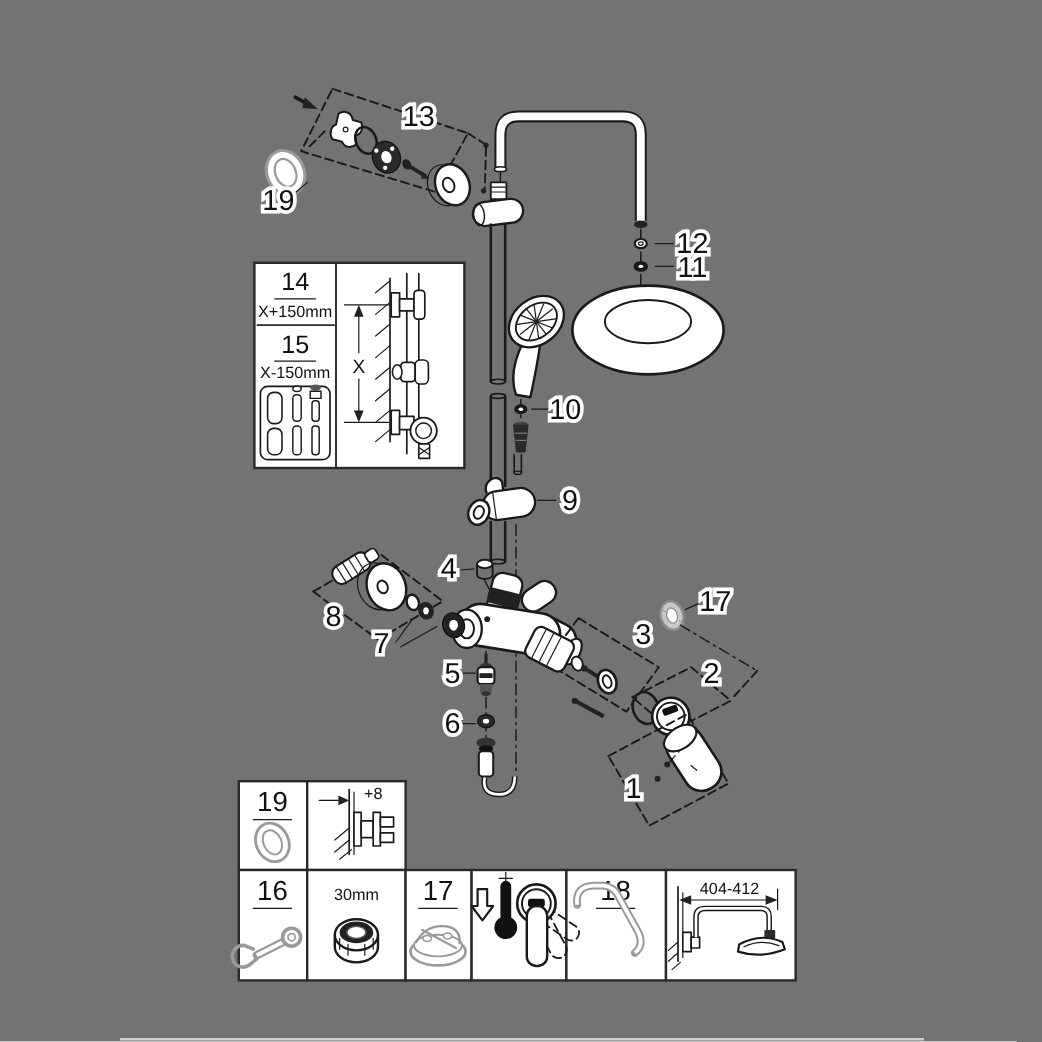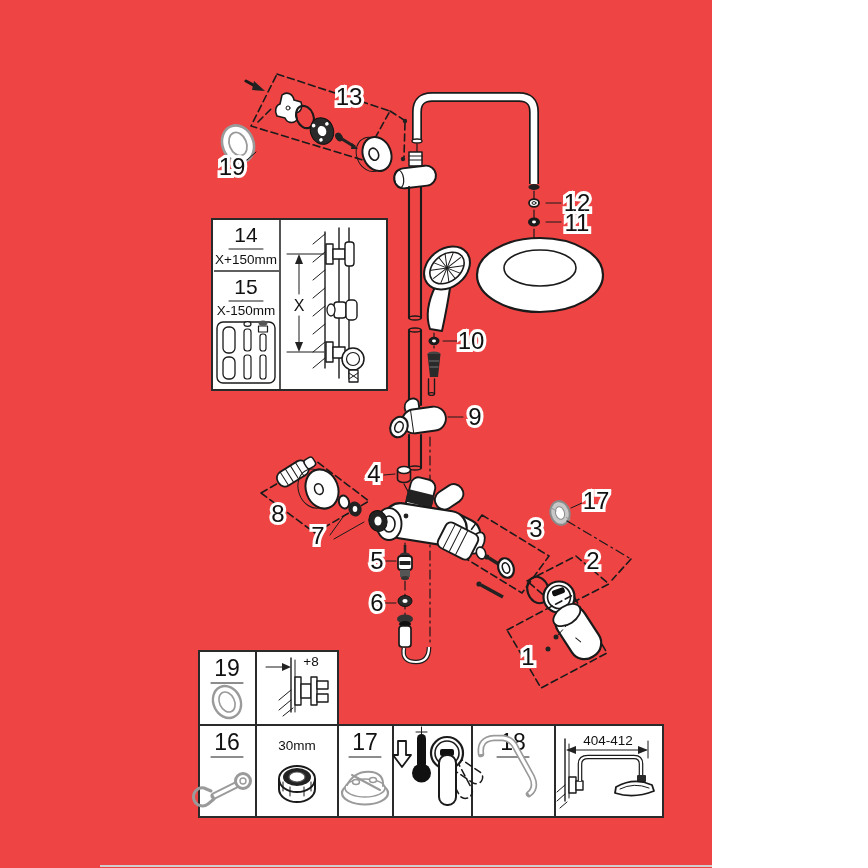--- a/index.html
+++ b/index.html
@@ -1,16 +1,16 @@
 <!DOCTYPE html>
 <html><head>
 <meta charset="utf-8">
 <style>
   html,body{margin:0;padding:0;background:#fff;}
-  .page{position:relative;width:712px;height:868px;background:#ef4444;overflow:hidden;
+  .page{position:relative;width:868px;height:868px;background:#737373;overflow:hidden;
         font-family:"Liberation Sans",sans-serif;}
   svg{position:absolute;left:0;top:0;}
   
   .s  {fill:none;stroke:#1a1a1a;stroke-width:1.6;stroke-linecap:round;stroke-linejoin:round;}
   .s1 {fill:none;stroke:#1a1a1a;stroke-width:1;stroke-linecap:round;}
   .s2 {stroke-width:2.1;}
   .fw {fill:#fff;stroke:#1a1a1a;stroke-width:1.9;stroke-linejoin:round;}
   .fd {fill:#222;stroke:none;}
   .dash {stroke-dasharray:7 4;}
   .ddot {stroke-dasharray:9 4 2 4;stroke-width:1.2;}

